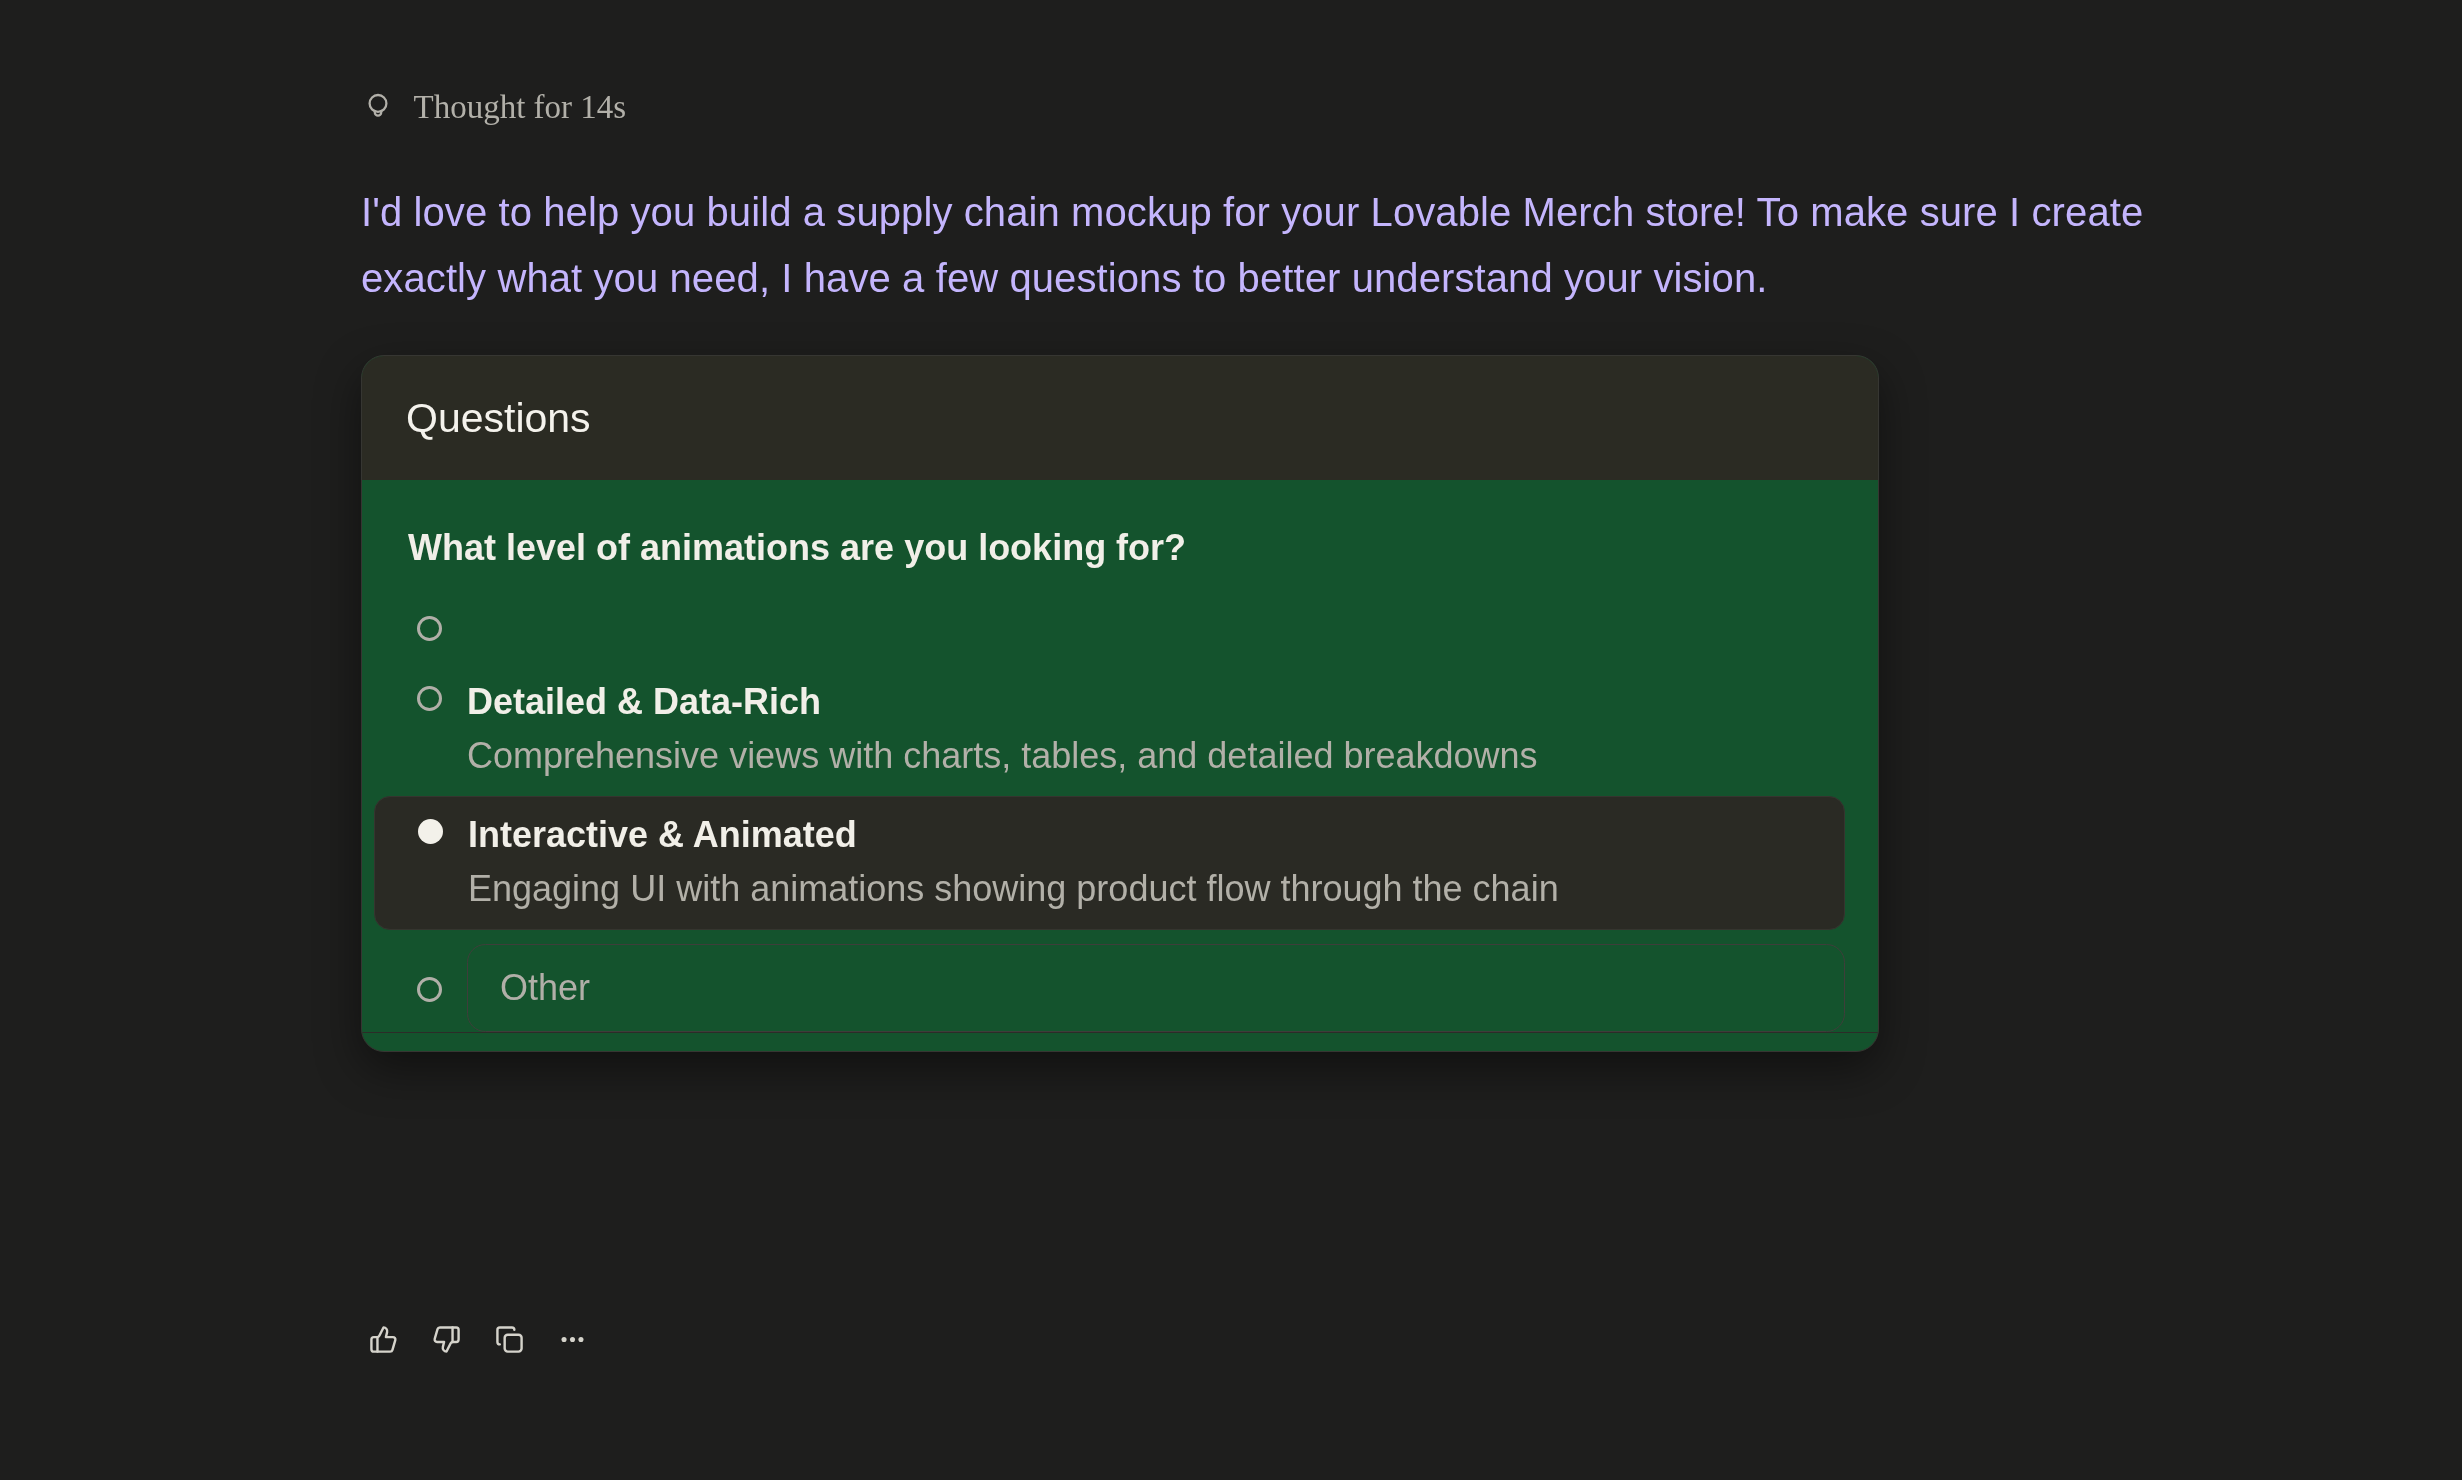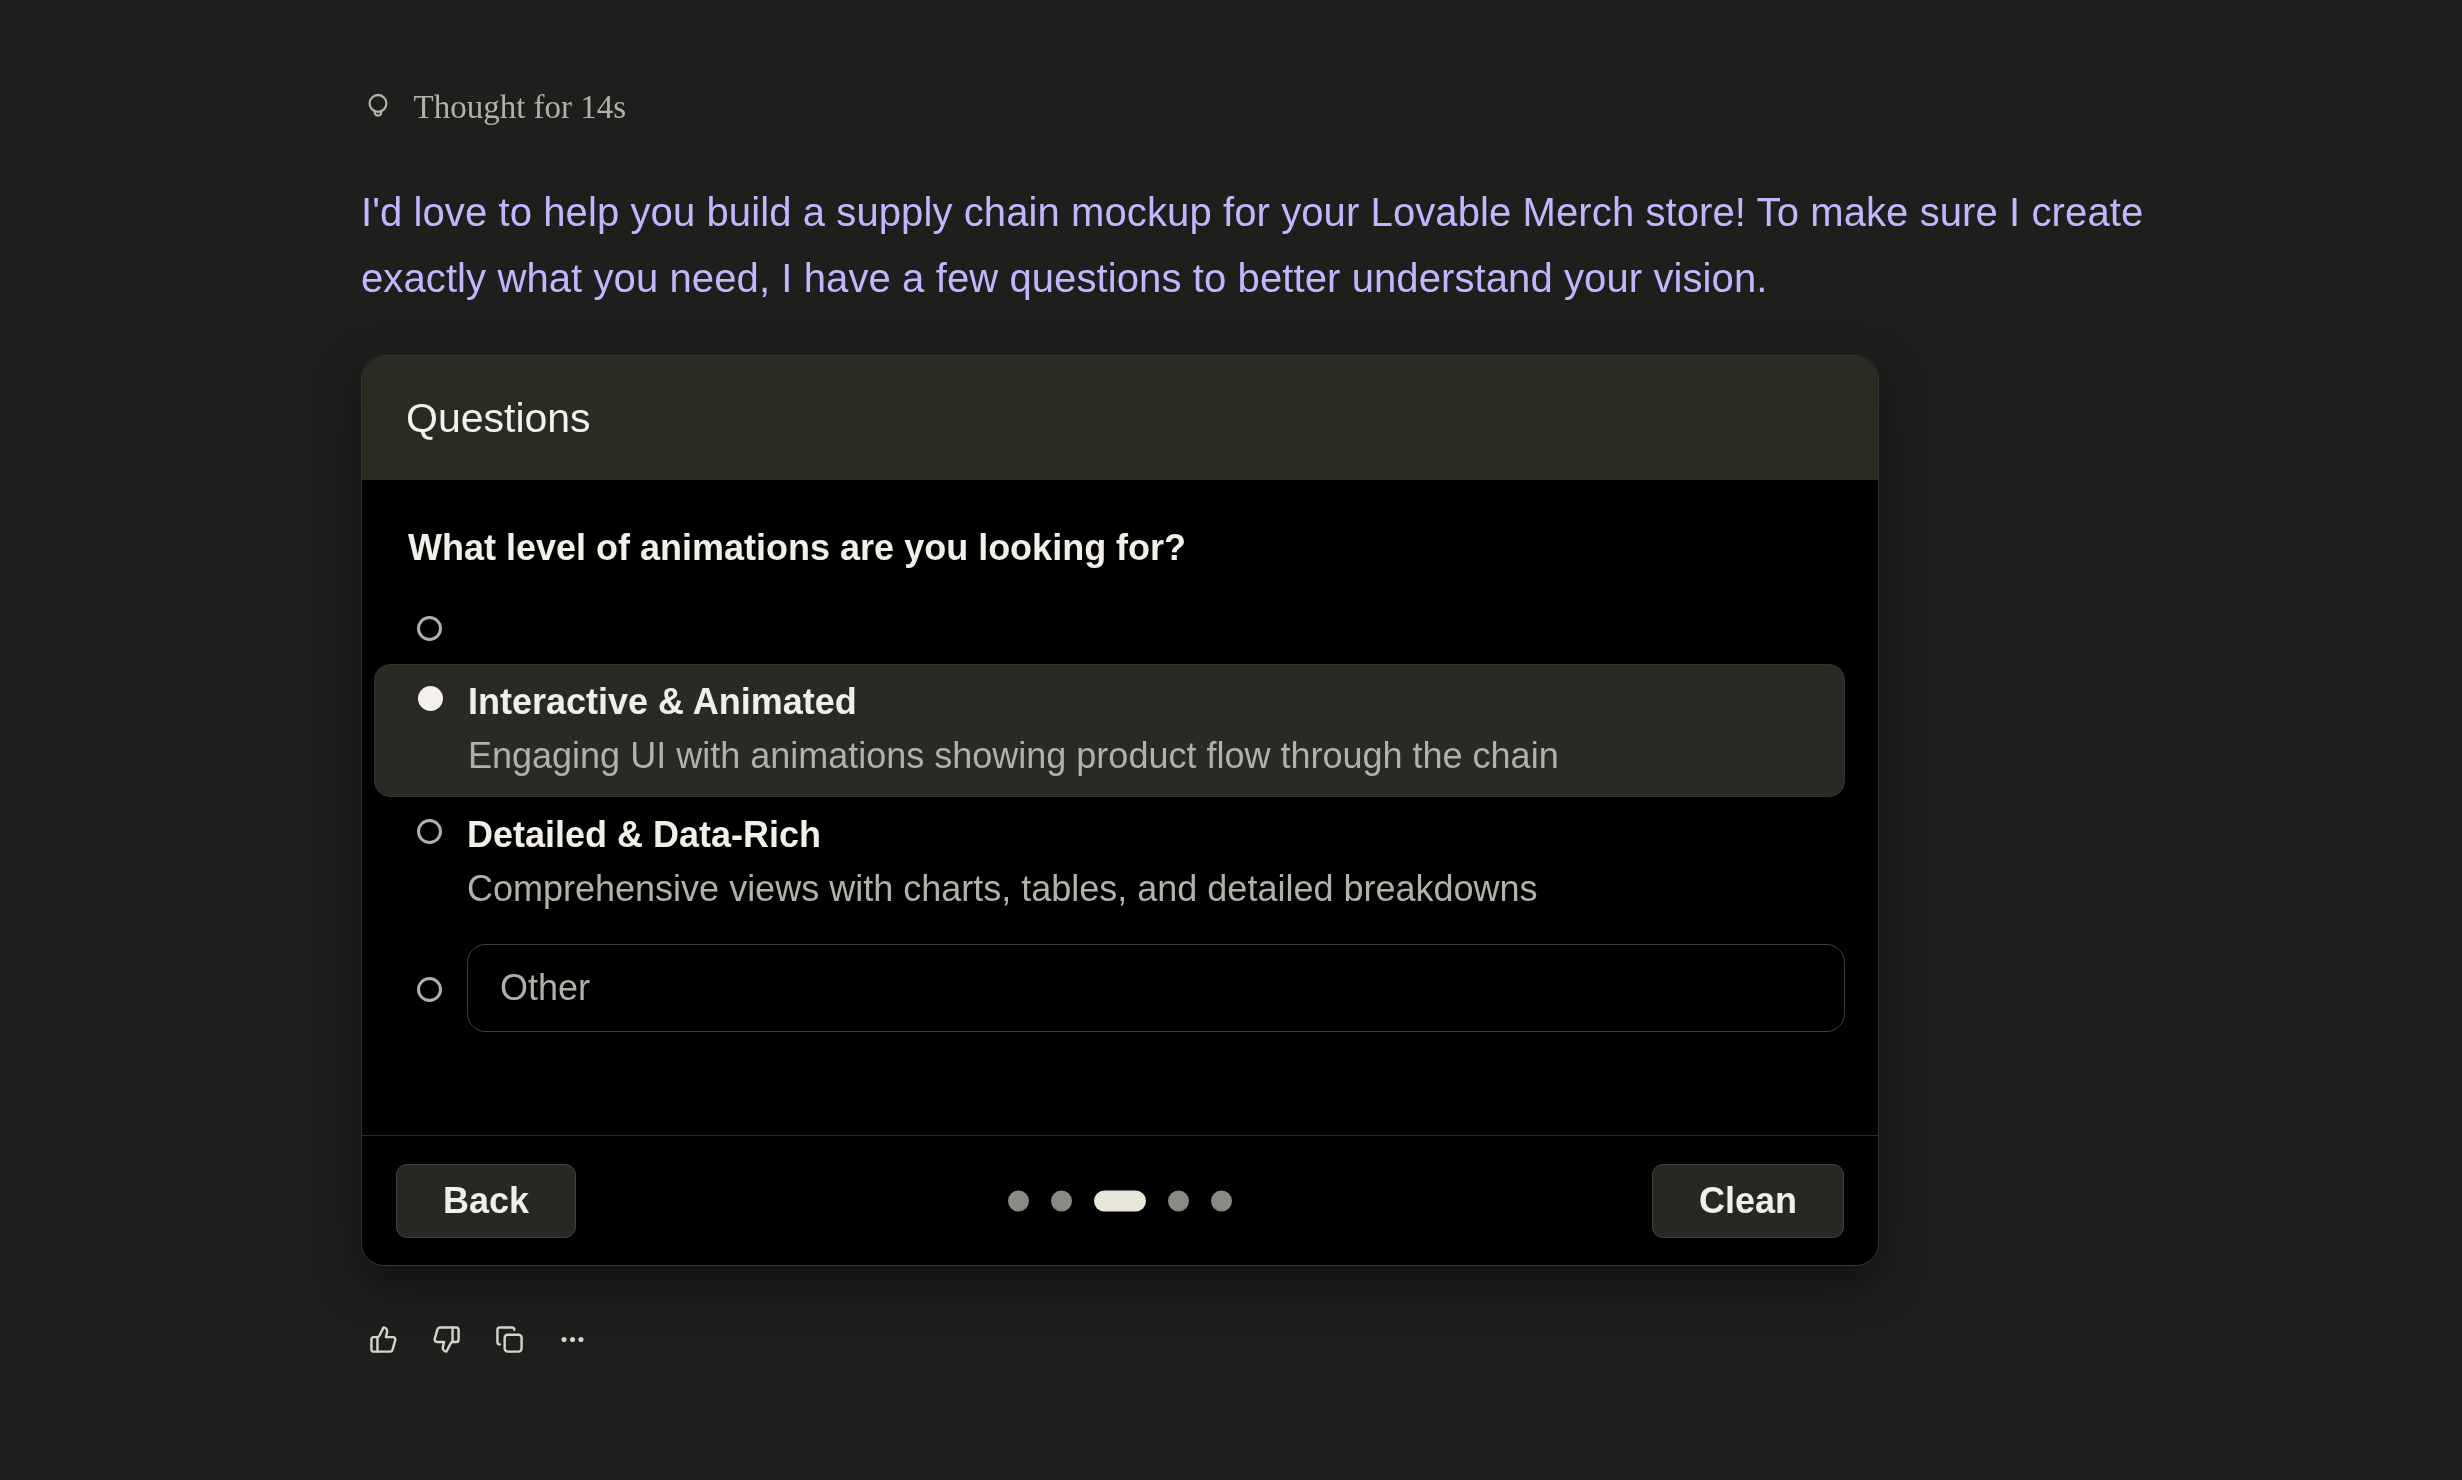--- a/index.html
+++ b/index.html
@@ -22,22 +22,22 @@
   .thought-label { font-size: 33px; line-height: 1; }
   
   .message {
     position: absolute; left: 361px; top: 179px; width: 1897px;
     font-size: 40px; line-height: 66px; color: #c4b5fd;
     letter-spacing: 0.1px;
   }
   
   .card {
     position: absolute; left: 361px; top: 355px;
-    width: 1518px; height: 911px;
-    background: #000000;
+    width: 1518px; height: 697px;
+    background: #14532d;
     border: 1.1px solid #363632;
     border-radius: 23px;
     box-shadow: 0 17px 46px rgba(0,0,0,0.45);
     display: flex; flex-direction: column;
     overflow: hidden;
   }
   .card-header {
     height: 124px; flex: 0 0 124px;
     background: #2b2b23;
     display: flex; align-items: center;
@@ -136,36 +136,36 @@
 
   <div class="card-body">
     <div class="question">What level of animations are you looking for?</div>
 
     <div class="options">
 
       <div class="option-row">
         <span class="radio"></span>
       </div>
 
+      <div class="option-row">
+        <span class="radio"></span>
+        <span class="option-text">
+          <span class="option-label" style="display:block">Detailed &amp; Data-Rich</span>
+          <span class="option-desc" style="display:block">Comprehensive views with charts, tables, and detailed breakdowns</span>
+        </span>
+      </div>
+
       <div class="option-row selected">
         <span class="radio checked"></span>
         <span class="option-text">
           <span class="option-label" style="display:block">Interactive &amp; Animated</span>
           <span class="option-desc" style="display:block">Engaging UI with animations showing product flow through the chain</span>
         </span>
       </div>
 
-      <div class="option-row">
-        <span class="radio"></span>
-        <span class="option-text">
-          <span class="option-label" style="display:block">Detailed &amp; Data-Rich</span>
-          <span class="option-desc" style="display:block">Comprehensive views with charts, tables, and detailed breakdowns</span>
-        </span>
-      </div>
-
       <div class="option-row other">
         <span class="radio"></span>
         <input class="other-input" type="text" placeholder="Other" style="">
       </div>
 
     </div>
   </div>
 
   <div class="card-footer">
     <button class="nav-btn">Back</button>

